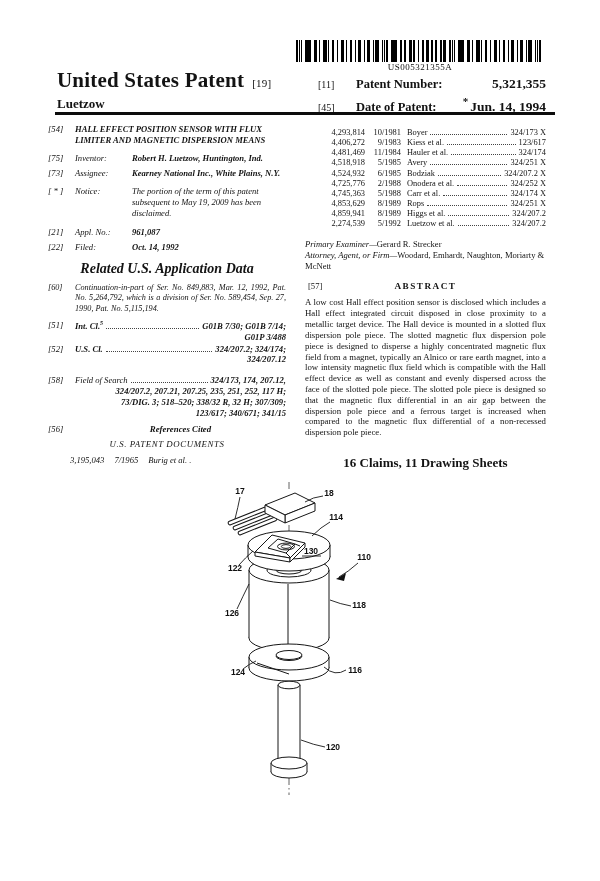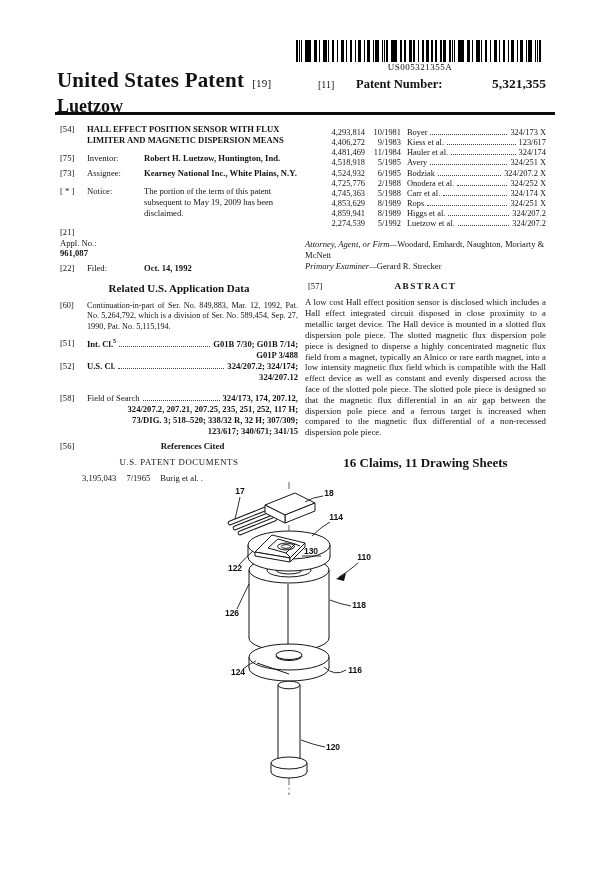--- a/index.html
+++ b/index.html
@@ -10,42 +10,42 @@
 
   
   .barcode{position:absolute;left:296px;top:40px;width:248px;height:22px;background-color:#fff;
     background-image:
       repeating-linear-gradient(90deg,#000 0 2px,transparent 2px 5px,#000 5px 6px,transparent 6px 9px),
       repeating-linear-gradient(90deg,transparent 0 3px,#000 3px 4px,transparent 4px 11px,#000 11px 14px,transparent 14px 17px);}
   .barcode-text{position:absolute;left:296px;top:62px;width:248px;text-align:center;
     font-size:9px;letter-spacing:.5px;}
   .usp-title{position:absolute;left:57px;top:68px;font-size:21px;font-weight:bold;letter-spacing:.2px;}
   .usp-title .kind{font-size:11px;font-weight:normal;margin-left:8px;}
-  .author{position:absolute;left:57px;top:96px;font-size:18px;font-weight:bold;}
+  .author{position:absolute;left:57px;top:96px;font-size:13px;font-weight:bold;}
   .hrow{position:absolute;left:318px;width:228px;display:flex;align-items:baseline;font-size:12.5px;}
   .hrow .fcode{font-size:10px;width:38px;flex:none;}
   .hrow .flabel{font-weight:bold;}
   .hrow .fval{font-weight:bold;font-size:13.5px;margin-left:auto;}
   .hrow .star{font-weight:bold;font-size:11px;vertical-align:super;margin-right:2px;}
   .head-rule{position:absolute;left:55px;top:112px;width:500px;height:2.5px;background:#0c0c0c;}
 
   
-  .col-left{position:absolute;left:60px;top:124px;width:238px;font-size:8.6px;line-height:1.26;}
+  .col-left{position:absolute;left:48px;top:124px;width:238px;font-size:8.6px;line-height:1.26;font-style:italic;}
   .col-right{position:absolute;left:305px;top:124px;width:241px;font-size:8.6px;line-height:1.24;}
   .entry{display:flex;margin-bottom:5px;}
   .code{width:27px;flex:none;}
   .lbl{width:57px;flex:none;}
   .val{flex:1;}
   .small{font-size:8.2px;}
   .just{text-align:justify;}
   .center{text-align:center;}
   .dots{flex:1;border-bottom:1px dotted #444;margin:0 3px 2px 3px;min-width:8px;}
   .clright{text-align:right;}
   sup{font-size:6px;}
-  .heading-c{text-align:center;font-weight:bold;margin:8px 0 5px 0;font-size:11px;}
+  .heading-c{text-align:center;font-weight:bold;margin:8px 0 5px 0;font-size:14px;}
   .usdocs{text-align:center;font-size:8.8px;letter-spacing:.6px;margin-bottom:5px;}
   .firstdoc{display:flex;padding-left:22px;}
   .firstdoc span{margin-right:10px;}
 
   
   .refs{padding-top:4px;}
   .ref-row{display:flex;align-items:baseline;padding-left:20px;line-height:1.21;font-size:8.4px;}
   .r-no{width:40px;flex:none;text-align:right;}
   .r-date{width:36px;flex:none;text-align:right;margin-right:6px;}
   .r-name{flex:none;}
@@ -82,20 +82,25 @@
   <div class="usp-title">
     <span>United States Patent</span><span class="kind">[19]</span>
   </div>
   <div class="author">Luetzow</div>
 
   <div class="hrow" style="top:76px;">
     <span class="fcode">[11]</span>
     <span class="flabel">Patent Number:</span>
     <span class="fval">5,321,355</span>
   </div>
+  <div class="hrow" style="top:95px;">
+    <span class="fcode">[45]</span>
+    <span class="flabel">Date of Patent:</span>
+    <span class="fval"><span class="star">*</span><span>Jun. 14, 1994</span></span>
+  </div>
   <div class="head-rule"></div>
 
   <div class="col-left">
     <div class="entry" style="margin-bottom:7px;">
       <span class="code">[54]</span>
       <span class="val b">HALL EFFECT POSITION SENSOR WITH FLUX LIMITER AND MAGNETIC DISPERSION MEANS</span>
     </div>
     <div class="entry">
       <span class="code">[75]</span>
       <span class="lbl">Inventor:</span>
@@ -104,21 +109,21 @@
     <div class="entry">
       <span class="code">[73]</span>
       <span class="lbl">Assignee:</span>
       <span class="val b">Kearney National Inc., White Plains, N.Y.</span>
     </div>
     <div class="entry" style="margin-top:7px;margin-bottom:8px;">
       <span class="code">[ * ]</span>
       <span class="lbl">Notice:</span>
       <span class="val">The portion of the term of this patent subsequent to May 19, 2009 has been disclaimed.</span>
     </div>
-    <div class="entry" style="margin-bottom:4px;flex-direction:column;">
+    <div class="entry" style="margin-bottom:4px;">
       <span class="code">[21]</span>
       <span class="lbl">Appl. No.:</span>
       <span class="val b">961,087</span>
     </div>
     <div class="entry">
       <span class="code">[22]</span>
       <span class="lbl">Filed:</span>
       <span class="val b">Oct. 14, 1992</span>
     </div>
 
@@ -246,22 +251,22 @@
         <div class="ref-row">
           <span class="r-no">2,274,539</span>
           <span class="r-date">5/1992</span>
           <span class="r-name">Luetzow et al.</span>
           <span class="dots"></span>
           <span class="r-cls">324/207.2</span>
         </div>
       </div>
 
     <div class="examiner">
+      <div><span class="i">Primary Examiner—</span><span>Gerard R. Strecker</span></div>
       <div><span class="i">Attorney, Agent, or Firm—</span><span>Woodard, Emhardt, Naughton, Moriarty &amp; McNett</span></div>
-      <div><span class="i">Primary Examiner—</span><span>Gerard R. Strecker</span></div>
     </div>
 
     <div class="abs-head">
       <span class="code57">[57]</span>
       <div class="abs-title">ABSTRACT</div>
     </div>
     <div class="abs-text">A low cost Hall effect position sensor is disclosed which includes a Hall effect integrated circuit disposed in close proximity to a metallic target device. The Hall device is mounted in a slotted flux dispersion pole piece. The slotted magnetic flux dispersion pole piece is designed to disperse a highly concentrated magnetic flux field from a magnet, typically an Alnico or rare earth magnet, into a low intensity magnetic flux field which is compatible with the Hall effect device as well as constant and evenly dispersed across the face of the slotted pole piece. The slotted pole piece is designed so that the magnetic flux differential in an air gap between the dispersion pole piece and a ferrous target is increased when compared to the magnetic flux differential of a non-recessed dispersion pole piece.</div>
     <div class="claims">16 Claims, 11 Drawing Sheets</div>
   </div>
 

